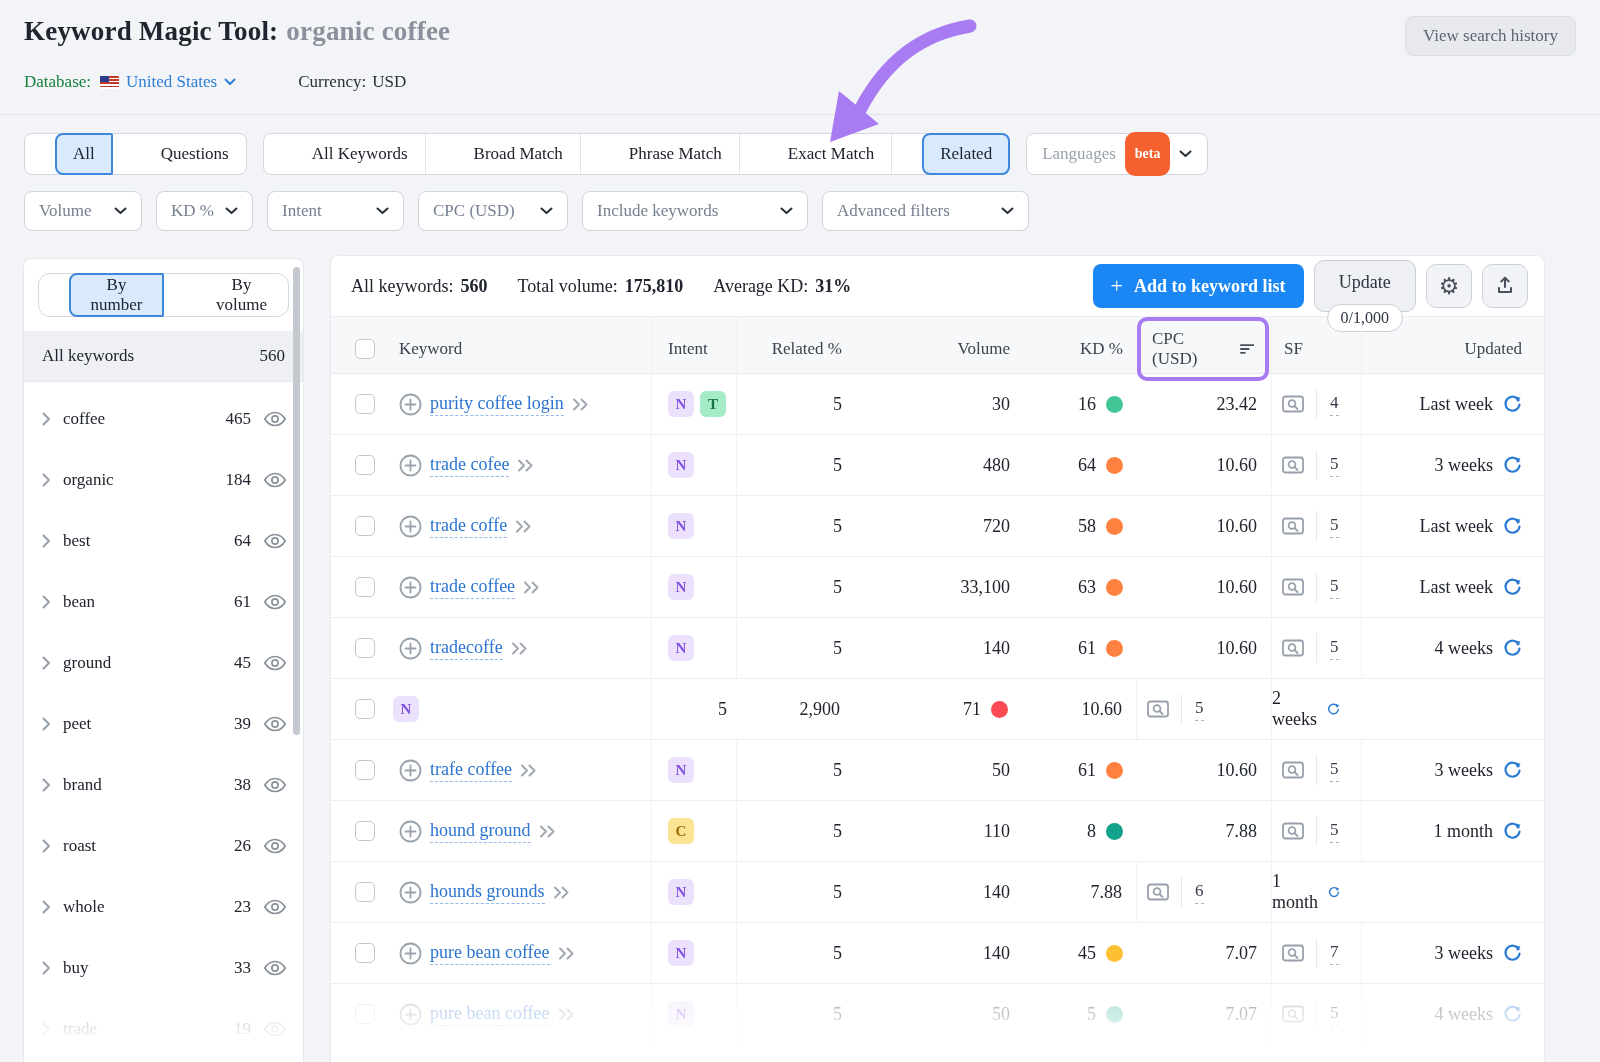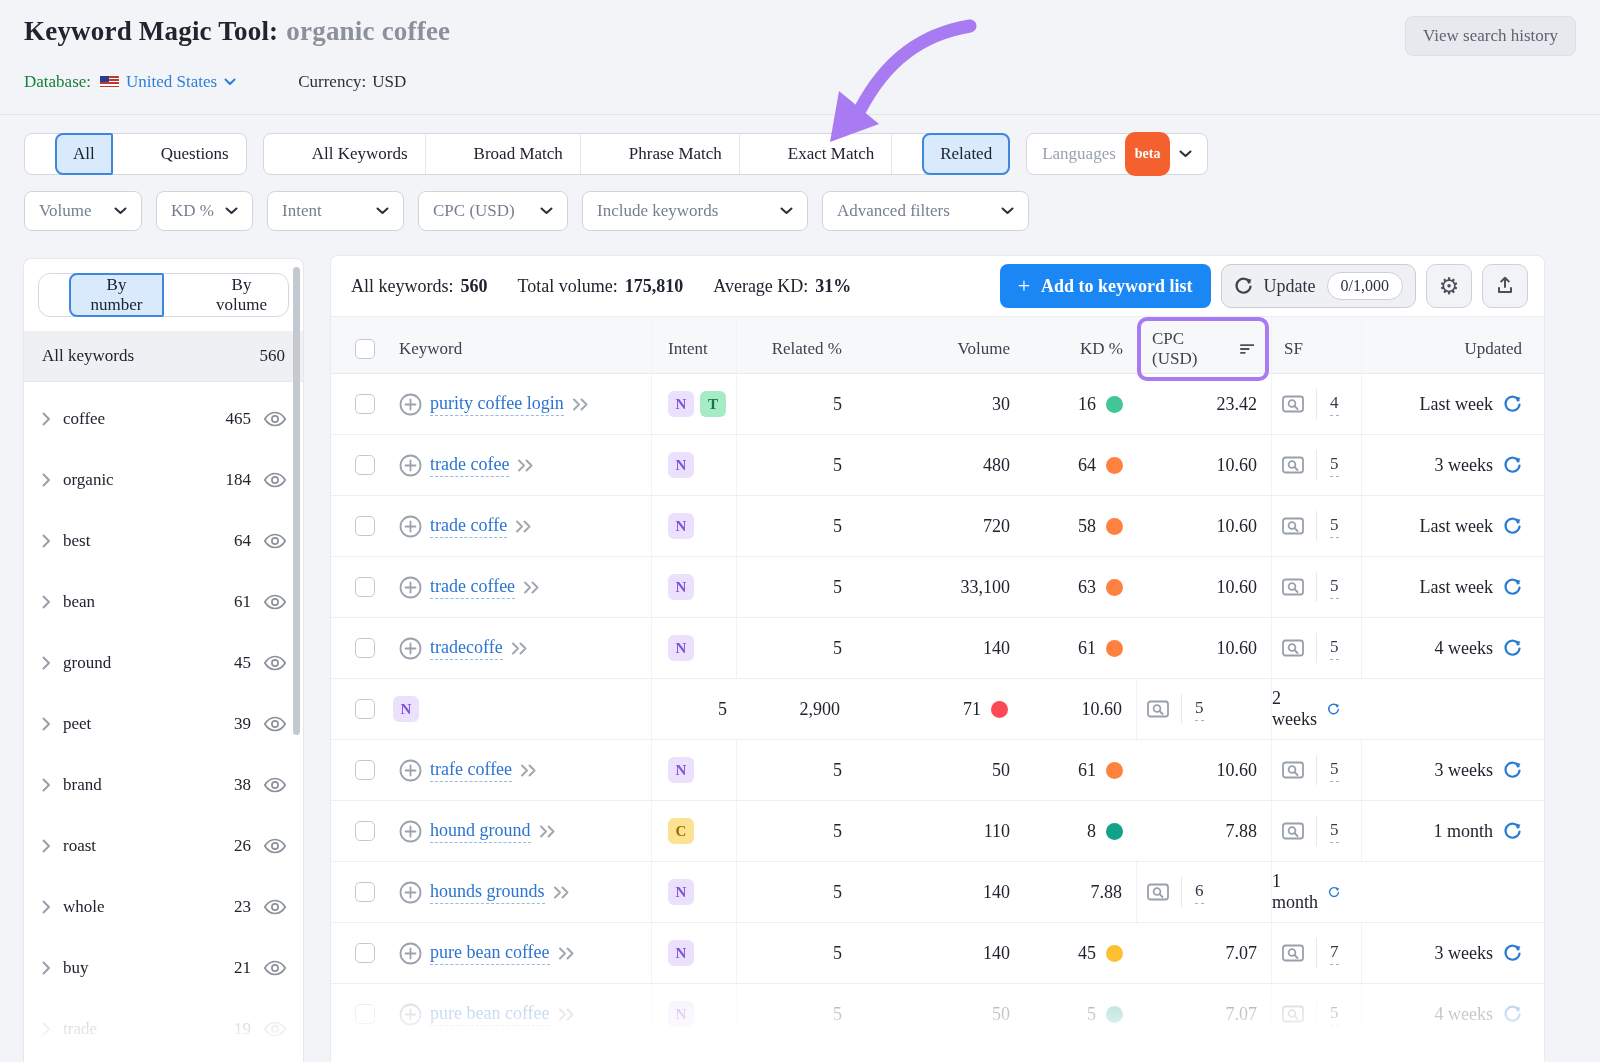--- a/index.html
+++ b/index.html
@@ -58,21 +58,21 @@
   .side-scroll-thumb { position:absolute; right:3px; top:8px; width:7px; height:468px; background:#c4c8cf; border-radius:4px; }
   .panel-fade { position:absolute; left:0; right:0; bottom:0; height:78px; background:linear-gradient(180deg, rgba(255,255,255,0), #ffffff 88%); pointer-events:none; z-index:5; }
 
   
   .table-panel { position:absolute; left:330px; top:255px; width:1215px; bottom:0; background:#fff; border:1px solid #e7eaee; border-bottom:none; border-radius:8px 8px 0 0; }
   .stats-bar { height:60px; display:flex; align-items:center; padding:0 16px 0 20px; font-size:18px; gap:30px; }
   .stat b { font-weight:700; margin-left:7px; }
   .bar-actions { margin-left:auto; display:flex; gap:10px; align-items:center; }
   .add-btn { background:#1b87f5; color:#fff; border:none; border-radius:8px; height:44px; padding:0 18px; font-size:18px; font-weight:700; display:flex; gap:11px; align-items:center; cursor:pointer; font-family:inherit; }
   .add-btn .plus { font-size:22px; font-weight:400; line-height:1; }
-  .update-btn { height:44px; border:1px solid #c9ced6; background:#eef0f3; border-radius:10px; display:flex; align-items:center; gap:11px; padding:0 12px; font-size:18px; color:#2b3440; cursor:pointer; font-family:inherit; }
+  .update-btn { height:52px; border:1px solid #c9ced6; background:#eef0f3; border-radius:10px; display:flex; align-items:center; gap:11px; padding:0 12px; font-size:18px; color:#2b3440; cursor:pointer; font-family:inherit;flex-direction:column; }
   .update-pill { background:#fff; border:1px solid #ccd1d8; border-radius:999px; padding:4px 13px; font-size:16px; }
   .icon-btn { width:46px; height:44px; border:1px solid #cdd2d9; background:#f2f3f6; border-radius:10px; display:flex; align-items:center; justify-content:center; cursor:pointer; }
   .gear-glyph { font-size:23px; color:#4a515c; line-height:1; }
 
   .grid-row { display:grid; grid-template-columns:46px 275px 85px 115px 170px 115px 135px 90px 1fr; align-items:center; }
   .thead { height:58px; background:#f7f8fa; border-top:1px solid #eceef2; border-bottom:1px solid #e8eaee; font-size:17px; color:#3c4350; }
   .cell { display:flex; align-items:center; height:100%; }
   .num { justify-content:flex-end; }
   .c-check .checkbox { width:20px; height:20px; border:1.5px solid #c3c8d0; border-radius:5px; background:#fff; margin-left:24px; cursor:pointer; }
   .c-keyword { padding-left:22px; gap:8px; border-right:1px solid #f0f2f5; }
@@ -308,21 +308,21 @@
             <path d="M12 1.5 C6.5 1.5 2.8 6.4 1.8 8 C2.8 9.6 6.5 14.5 12 14.5 C17.5 14.5 21.2 9.6 22.2 8 C21.2 6.4 17.5 1.5 12 1.5 Z" fill="none" stroke="#8a9199" stroke-width="1.7"></path>
             <circle cx="12" cy="8" r="3.1" fill="none" stroke="#8a9199" stroke-width="1.7"></circle>
           </svg>
   </div>
 
   <div class="side-item">
     <svg class="ico" width="9" height="14" viewBox="0 0 9 14">
             <path d="M1.5 1.5 L7 7 L1.5 12.5" fill="none" stroke="#99a0aa" stroke-width="2" stroke-linecap="round" stroke-linejoin="round"></path>
           </svg>
     <span class="lbl">buy</span>
-    <span class="cnt">21</span>
+    <span class="cnt">33</span>
     <svg class="ico" width="24" height="16" viewBox="0 0 24 16">
             <path d="M12 1.5 C6.5 1.5 2.8 6.4 1.8 8 C2.8 9.6 6.5 14.5 12 14.5 C17.5 14.5 21.2 9.6 22.2 8 C21.2 6.4 17.5 1.5 12 1.5 Z" fill="none" stroke="#8a9199" stroke-width="1.7"></path>
             <circle cx="12" cy="8" r="3.1" fill="none" stroke="#8a9199" stroke-width="1.7"></circle>
           </svg>
   </div>
 
   <div class="side-item faded">
     <svg class="ico" width="9" height="14" viewBox="0 0 9 14">
             <path d="M1.5 1.5 L7 7 L1.5 12.5" fill="none" stroke="#99a0aa" stroke-width="2" stroke-linecap="round" stroke-linejoin="round"></path>
           </svg>

